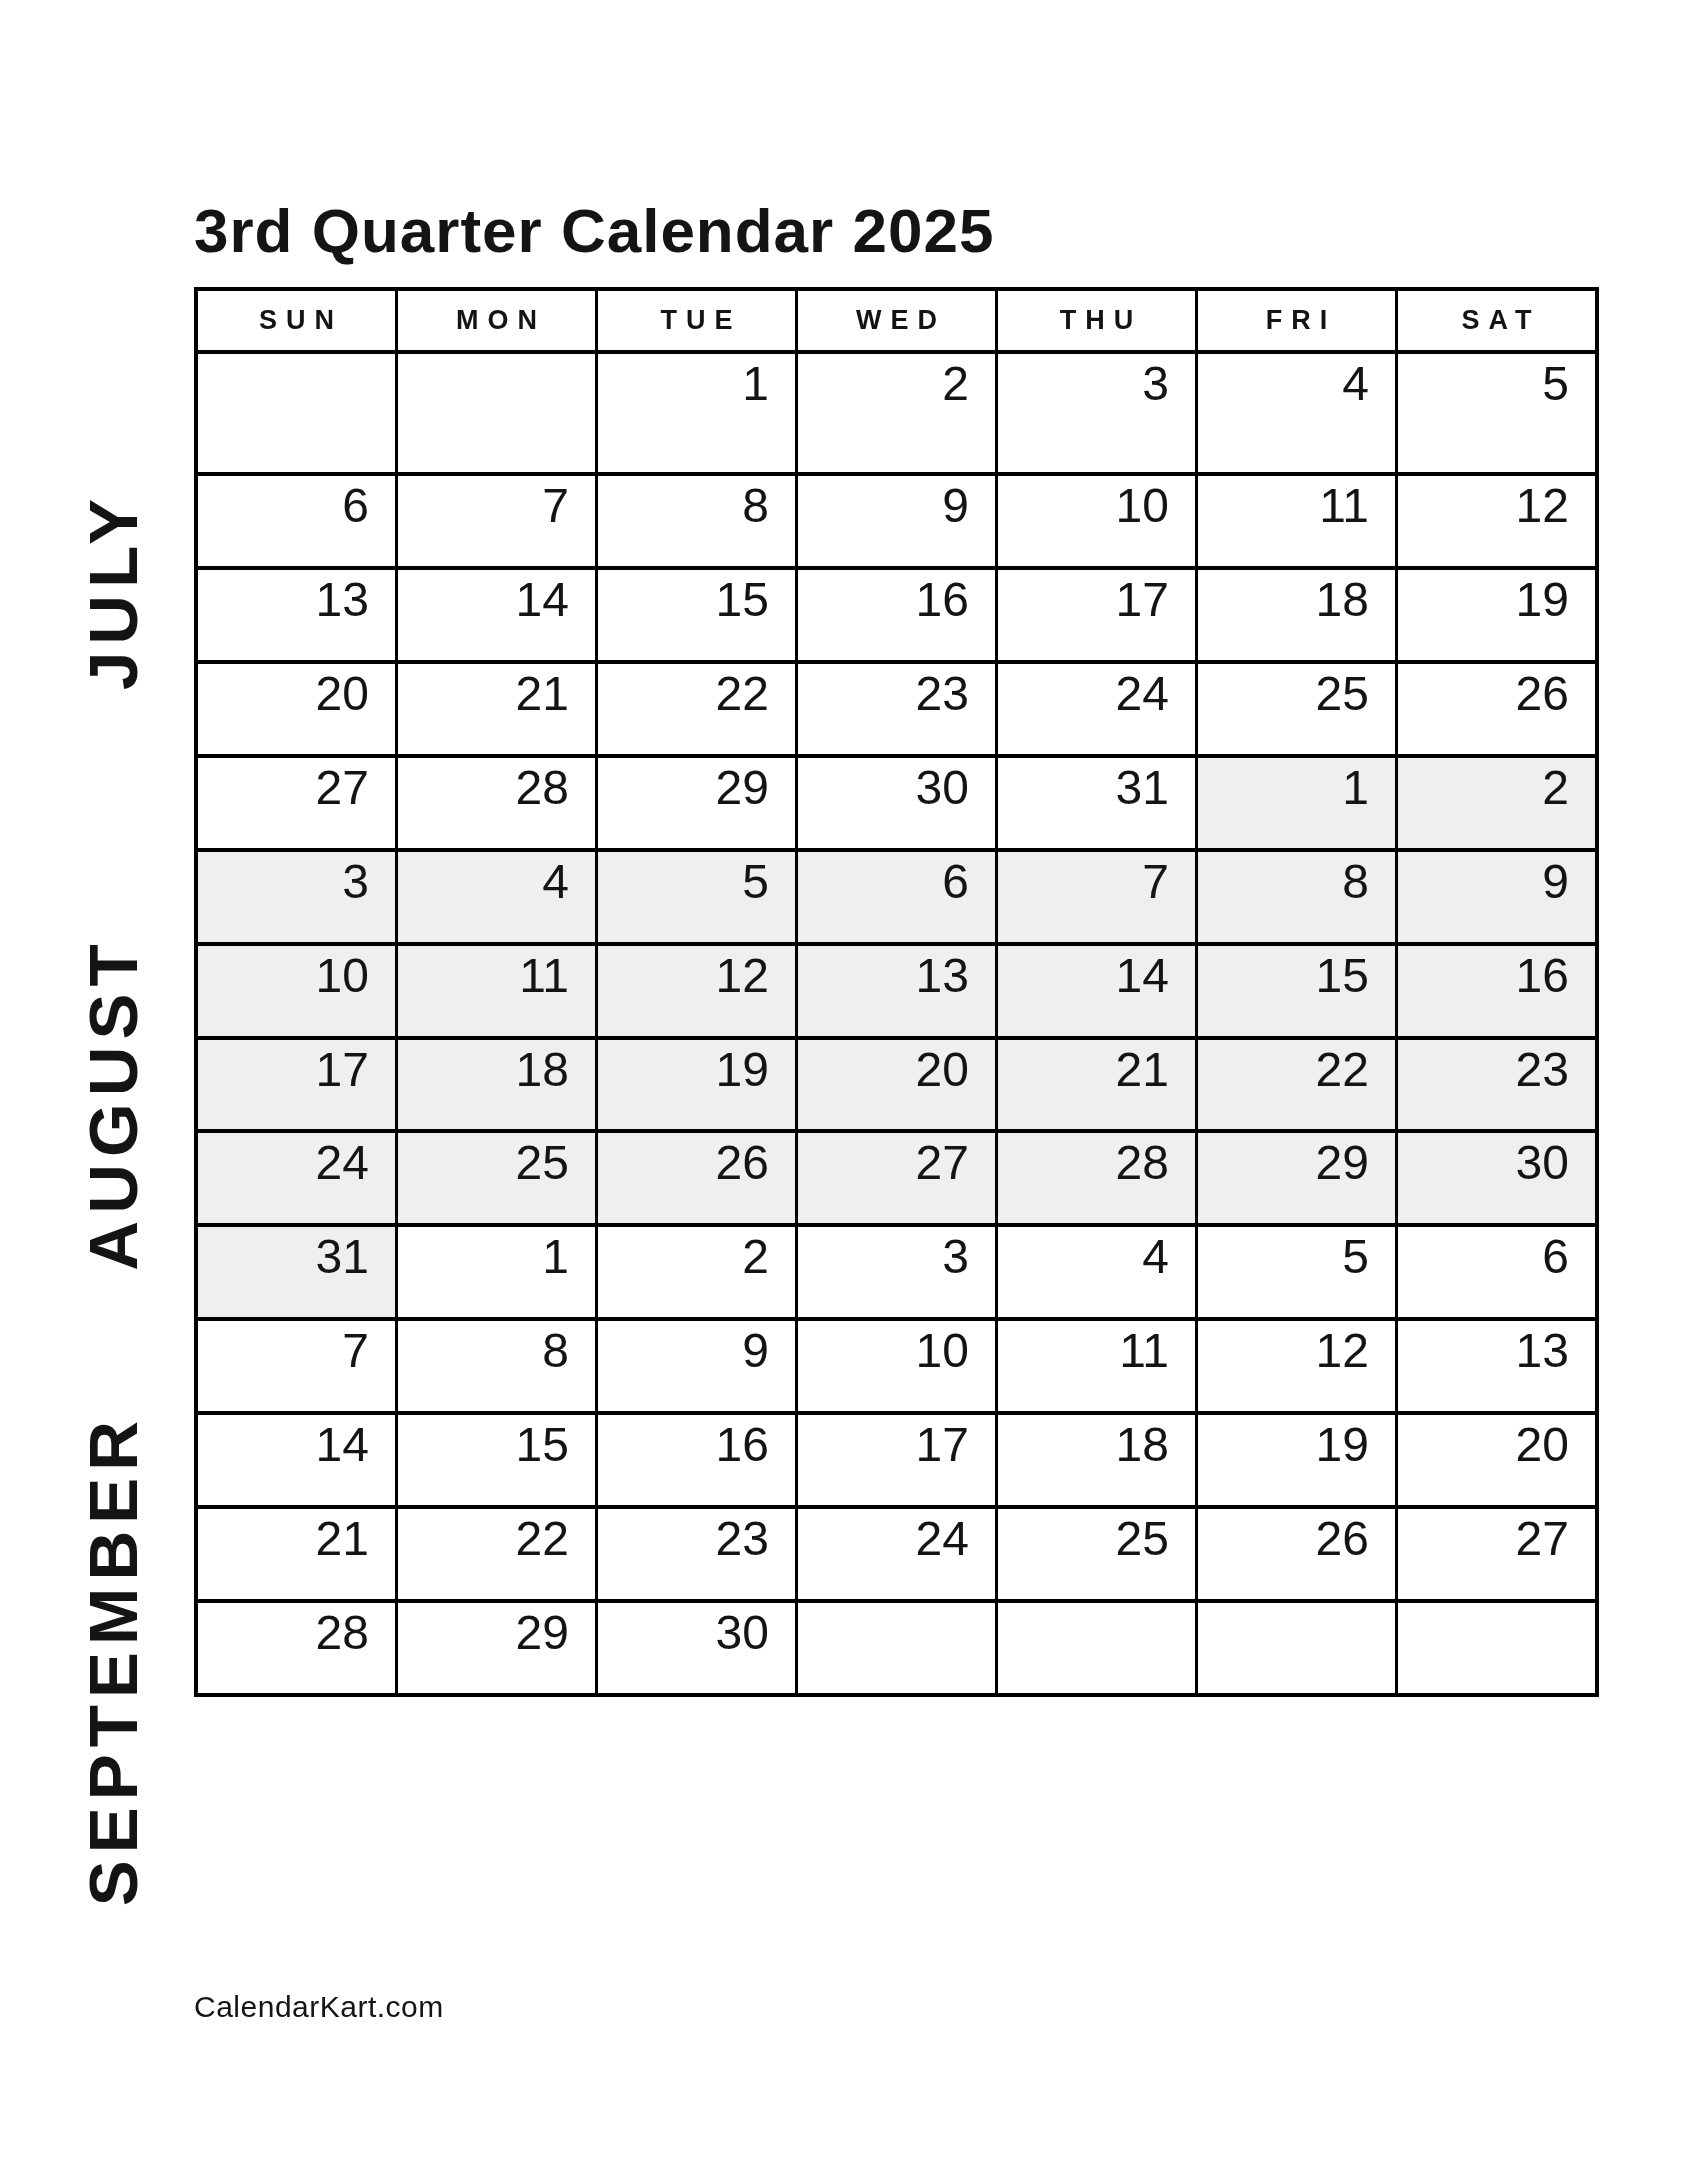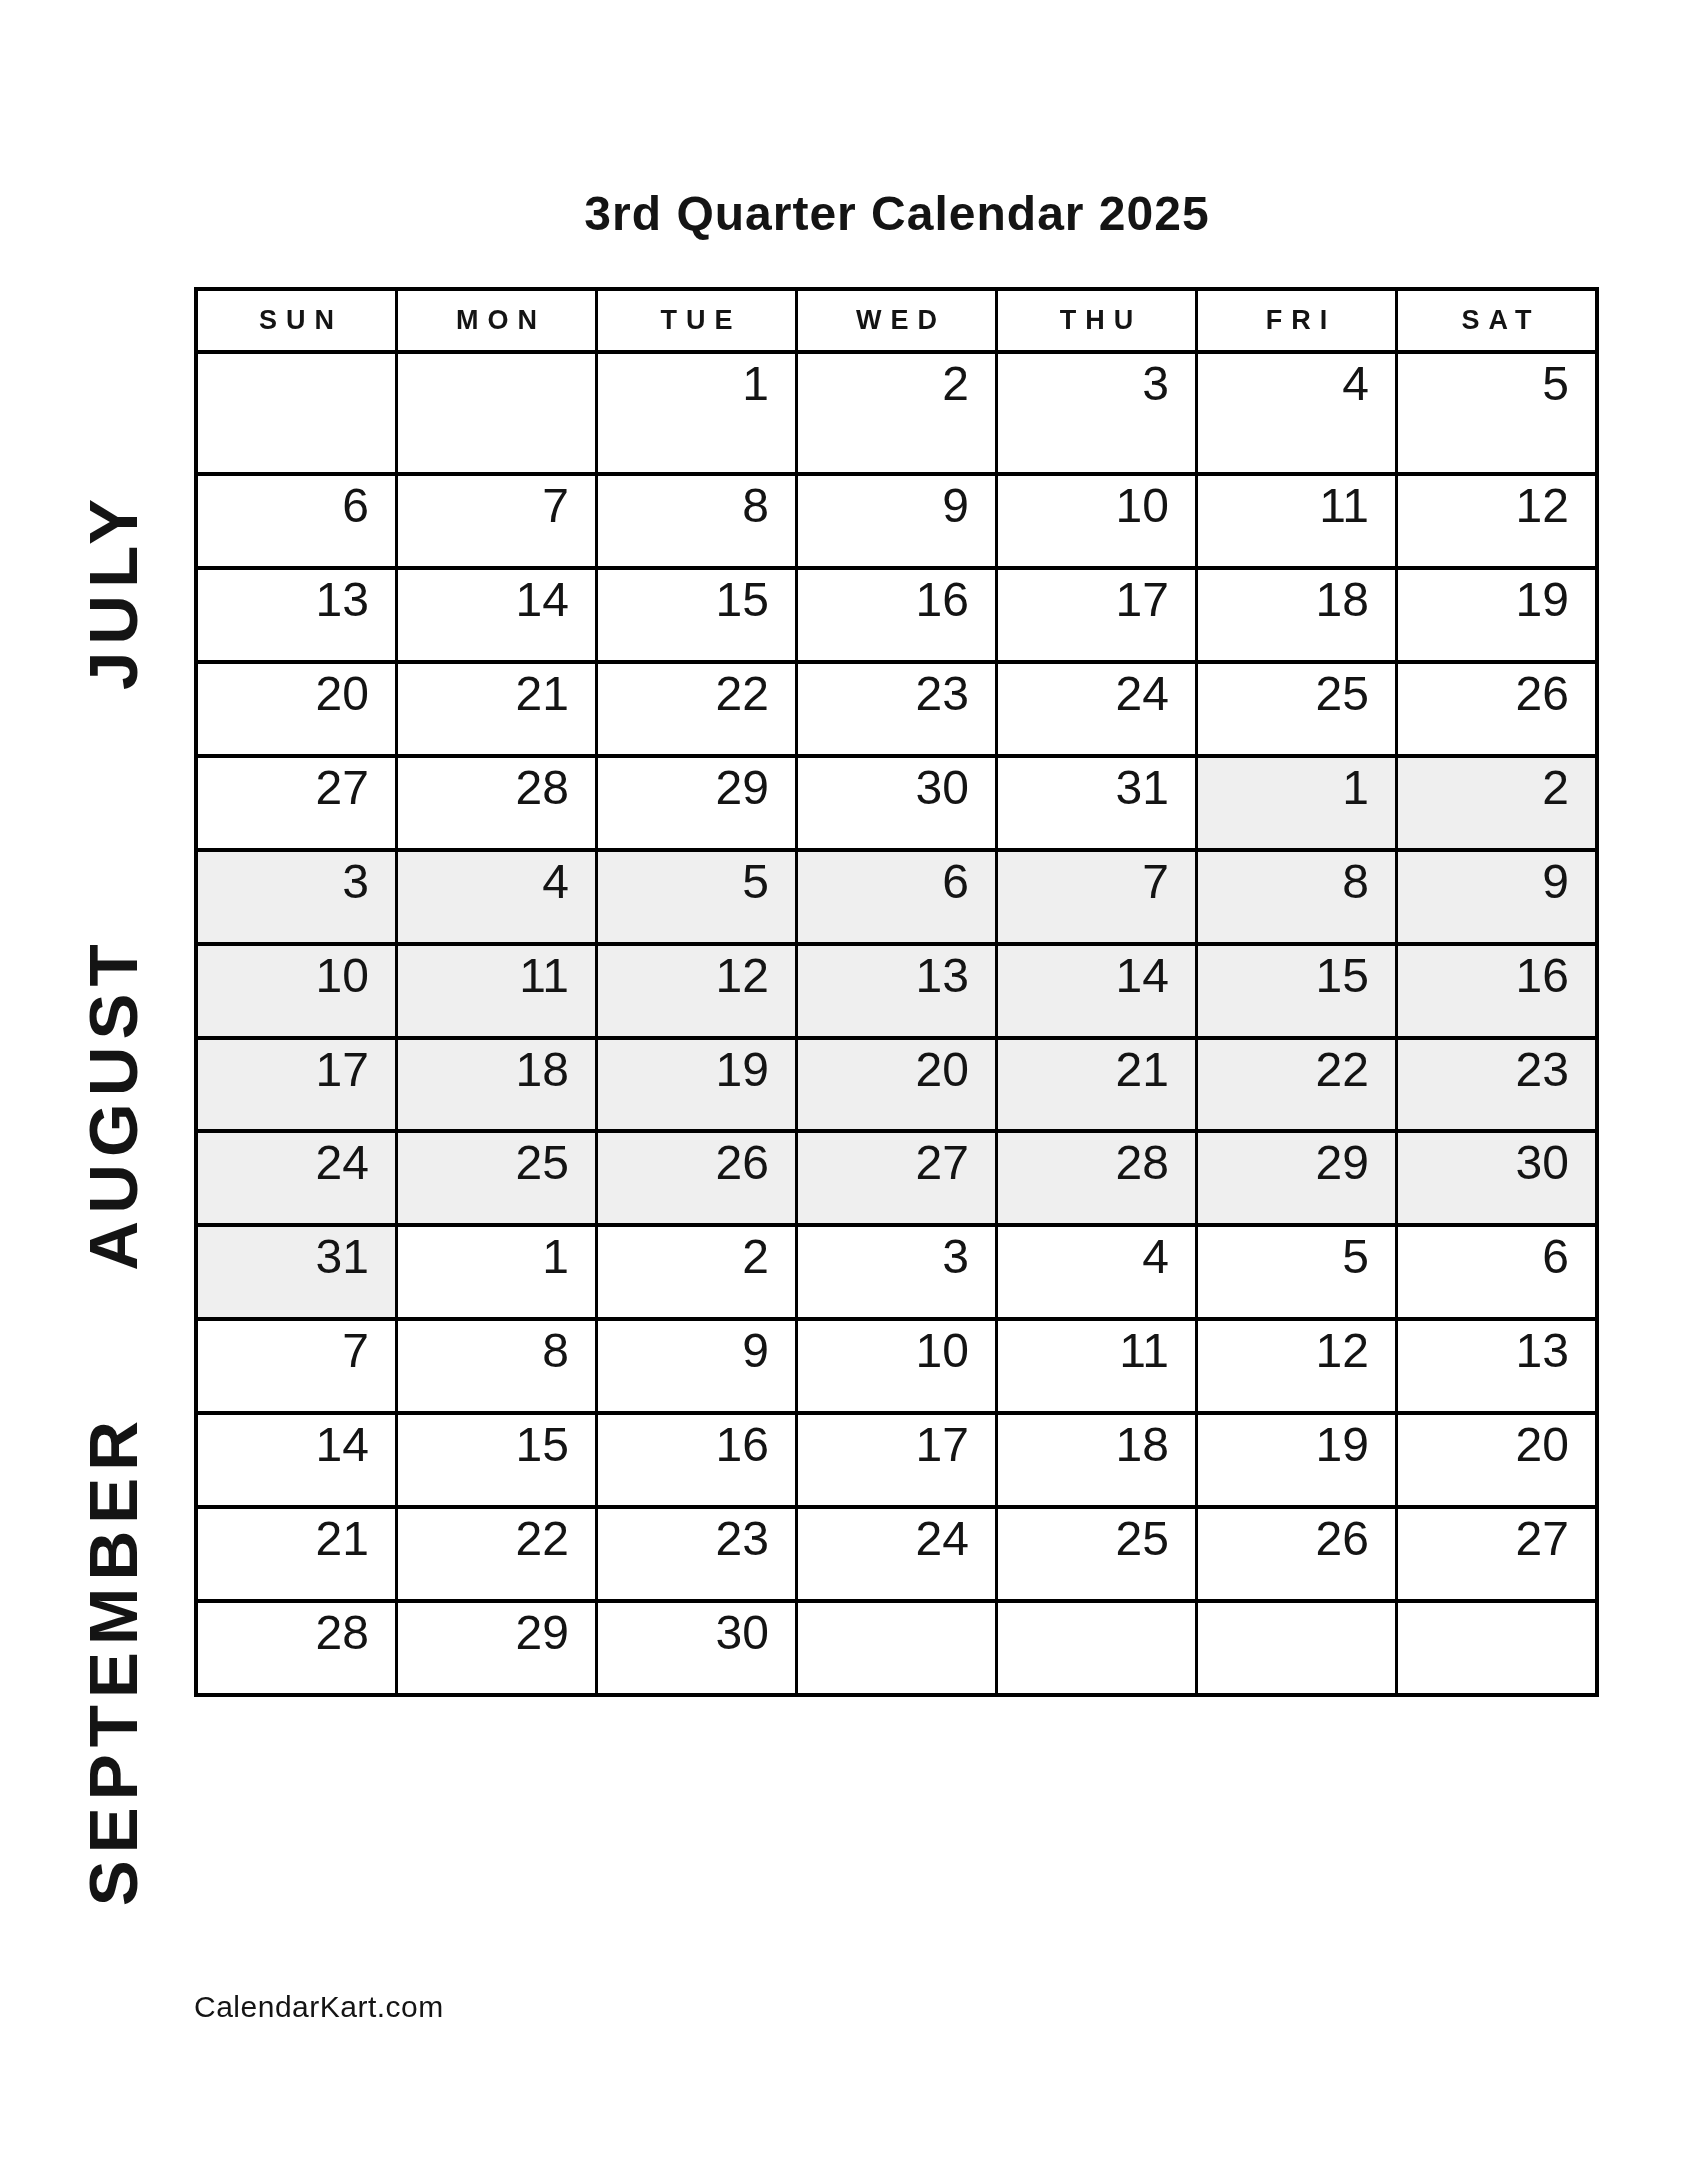--- a/index.html
+++ b/index.html
@@ -13,22 +13,22 @@
     width:1683px;height:2178px;
     background:var(--pagebg);
     font-family:"Liberation Sans", sans-serif;
     color:var(--text);
     position:relative;
     overflow:hidden;
   }
   .page-title{
     position:absolute;
     left:194px;top:158px;width:1406px;
-    text-align:center;
-    font-size:48px;font-weight:bold;
+    text-align:left;
+    font-size:62px;font-weight:bold;
     letter-spacing:1px;
     line-height:1;
     white-space:nowrap;
     color:var(--text);
   }
   .month-label{
     position:absolute;
     left:113px;
     transform:translate(-50%,-50%) rotate(-90deg);
     font-size:69px;font-weight:bold;

